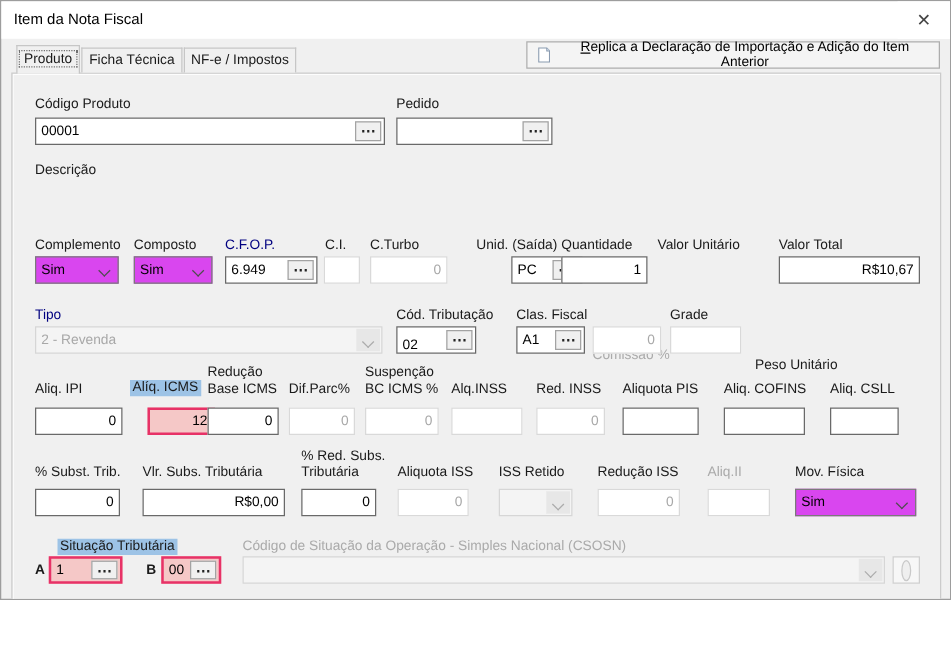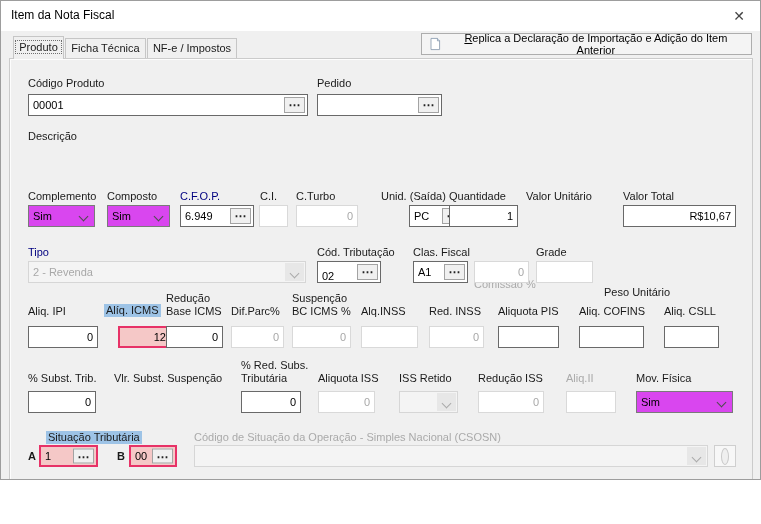--- a/index.html
+++ b/index.html
@@ -202,21 +202,24 @@
   </div>
   <div class="lbl" style="left:663px;top:304px;">Aliq. CSLL</div>
   <div class="txt" style="left:663px;top:325px;width:55px;">
     <span></span>
   </div>
 
   <div class="lbl" style="left:27px;top:371px;">% Subst. Trib.</div>
   <div class="txt right" style="left:27px;top:390px;width:68px;">
     <span>0</span>
   </div>
-  <div class="lbl" style="left:113px;top:371px;">Vlr. Subst. Suspenção</div>
+  <div class="lbl" style="left:113px;top:371px;">Vlr. Subs. Tributária</div>
+  <div class="txt right" style="left:113px;top:390px;width:114px;">
+    <span>R$0,00</span>
+  </div>
   <div class="lbl" style="left:240px;top:358px;">% Red. Subs.
 Tributária</div>
   <div class="txt right" style="left:240px;top:390px;width:60px;">
     <span>0</span>
   </div>
   <div class="lbl" style="left:317px;top:371px;">Aliquota ISS</div>
   <div class="txt dis right" style="left:317px;top:390px;width:57px;">
     <span>0</span>
   </div>
   <div class="lbl" style="left:398px;top:371px;">ISS Retido</div>

